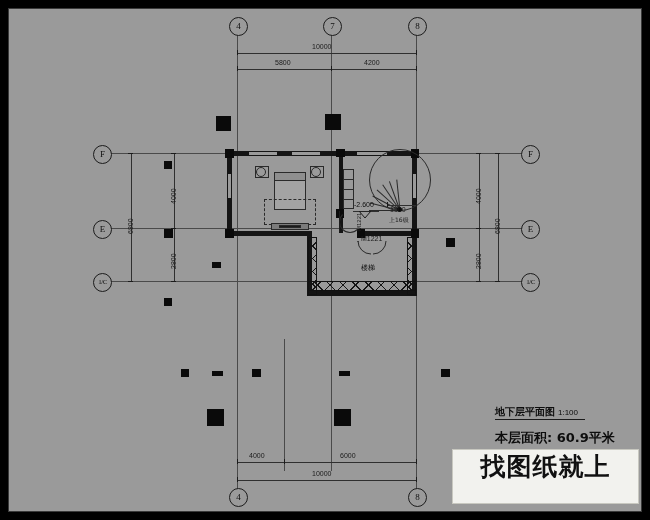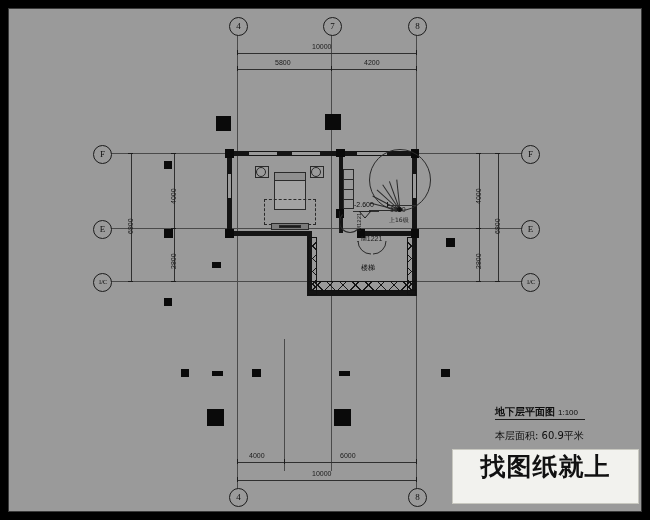--- a/index.html
+++ b/index.html
@@ -283,21 +283,21 @@
     <div class="col" style="left:330px;top:362px;width:11px;height:5px;"></div>
     <div class="col" style="left:432px;top:360px;width:9px;height:8px;"></div>
 
     <div class="pad" style="left:198px;top:400px;width:17px;height:17px;"></div>
     <div class="pad" style="left:325px;top:400px;width:17px;height:17px;"></div>
 
     <div id="title">
       <div class="ttext" style="left:486px;top:396px;font-size:10px;font-weight:bold;">地下层平面图</div>
       <div class="ttext" style="left:549px;top:399px;font-size:8px;font-family:'Liberation Sans',sans-serif;">1:100</div>
       <div class="tline" style="left:486px;top:410px;width:90px;"></div>
-      <div class="ttext" style="left:486px;top:420px;font-size:10px;font-weight:normal;">本层面积: 60.9平米</div>
+      <div class="ttext" style="left:486px;top:420px;font-size:13px;font-weight:bold;">本层面积: 60.9平米</div>
     </div>
 
     <div id="wm" style="left:443px;top:440px;width:187px;height:55px;">
       <div class="cn" style="font-size:25px;line-height:29px;margin-top:2px;">找图纸就上</div>
     </div>
 
   </div>
 </div>
 
 </body></html>

